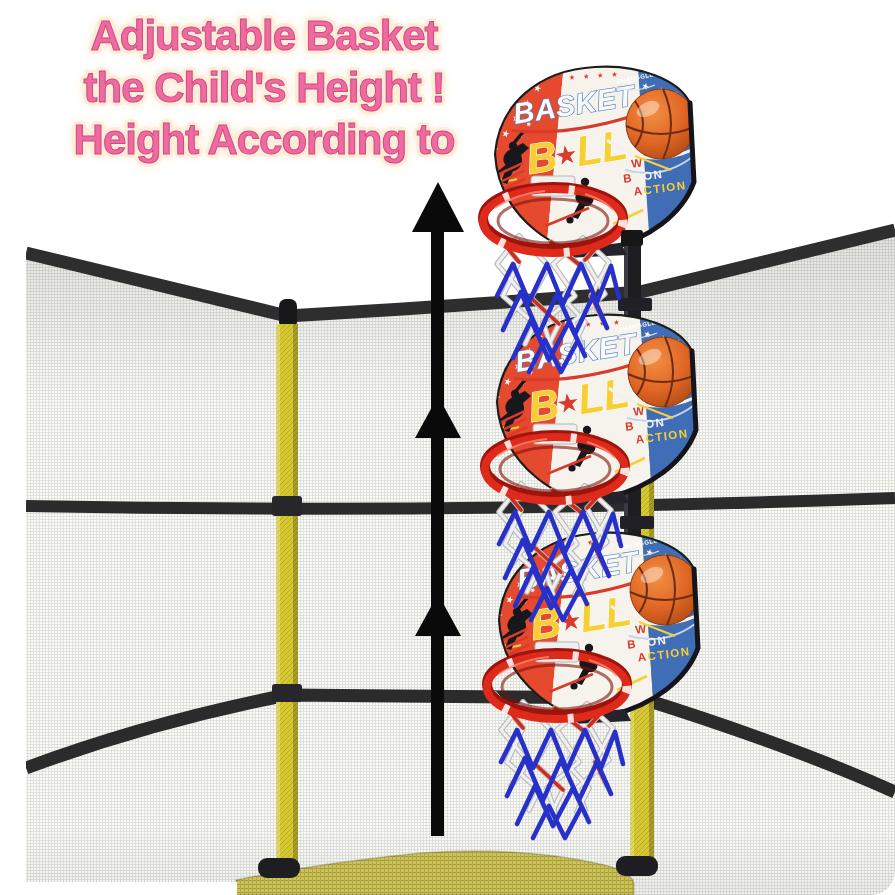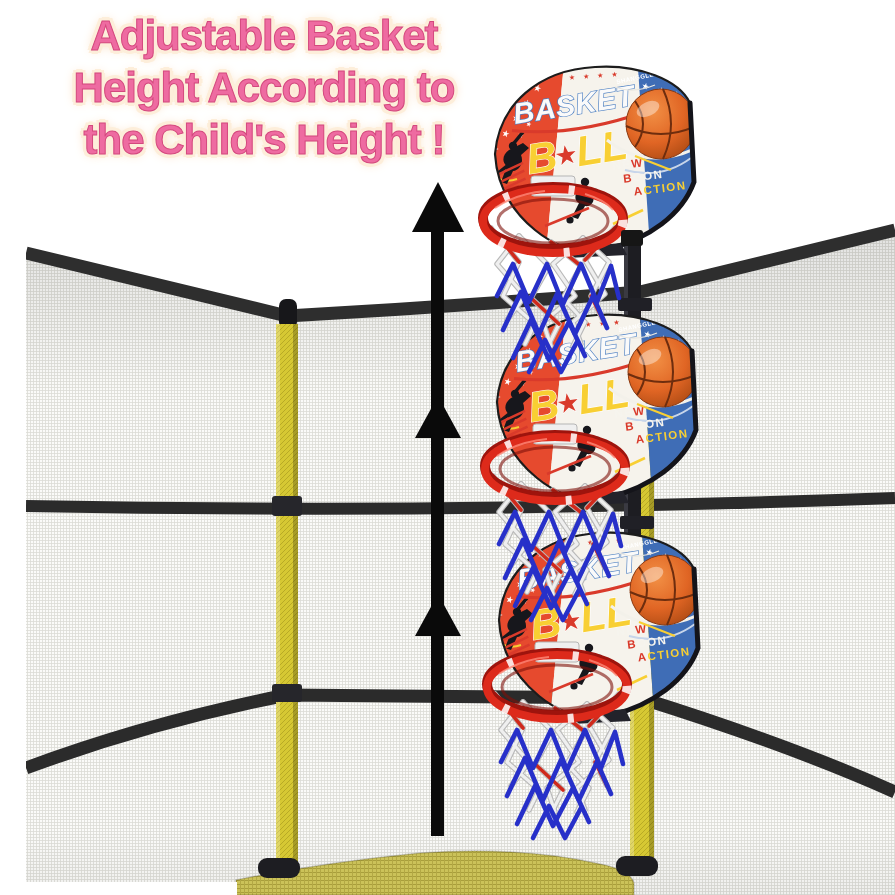--- a/index.html
+++ b/index.html
@@ -1,16 +1,16 @@
 <!DOCTYPE html>
 <html><head>
 <meta charset="utf-8">
 <style>
   html,body{margin:0;padding:0;background:#ffffff;font-family:"Liberation Sans",sans-serif;}
-  .scene{position:relative;width:895px;height:895px;background:#fff;overflow:hidden;}
+  .scene{position:relative;width:895px;height:895px;background:#fff;overflow:hidden;border-radius:24px;}
   .scene svg.main{position:absolute;left:0;top:0;}
   .title-block{
     position:absolute;left:28px;top:10px;width:472px;
     text-align:center;z-index:5;
   }
   .title-line{
     font-weight:bold;
     font-size:42px;
     line-height:52px;
     letter-spacing:-1px;
@@ -242,17 +242,17 @@
 
   <use href="#hoopUnit" transform="translate(489,524)"></use>
   <use href="#hoopUnit" transform="translate(487,306)"></use>
   <use href="#hoopUnit" transform="translate(485,58)"></use>
 
   <rect x="621" y="230" width="22" height="16" rx="3" fill="#161616"></rect>
 </svg>
 
 <div class="title-block">
   <div class="title-line">Adjustable Basket</div>
+  <div class="title-line">the Child's Height !</div>
   <div class="title-line">Height According to</div>
-  <div class="title-line">the Child's Height !</div>
 </div>
 
 </div>
 
 </body></html>

